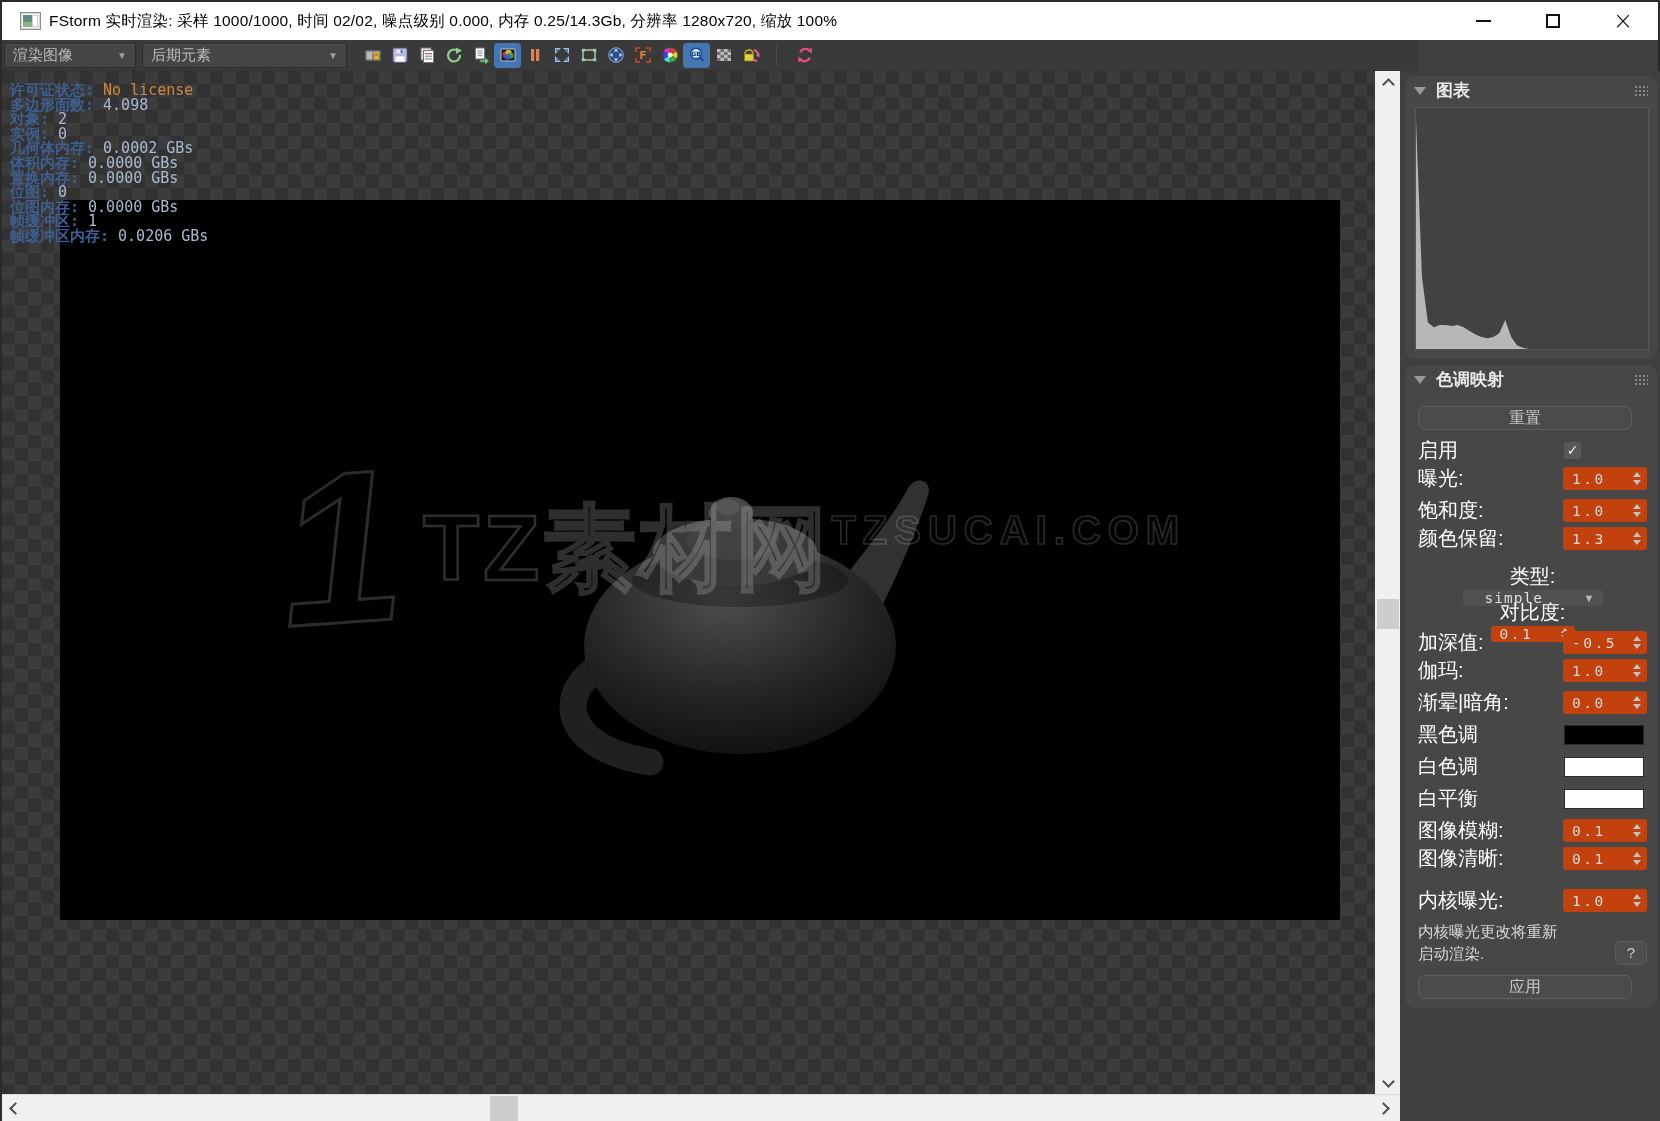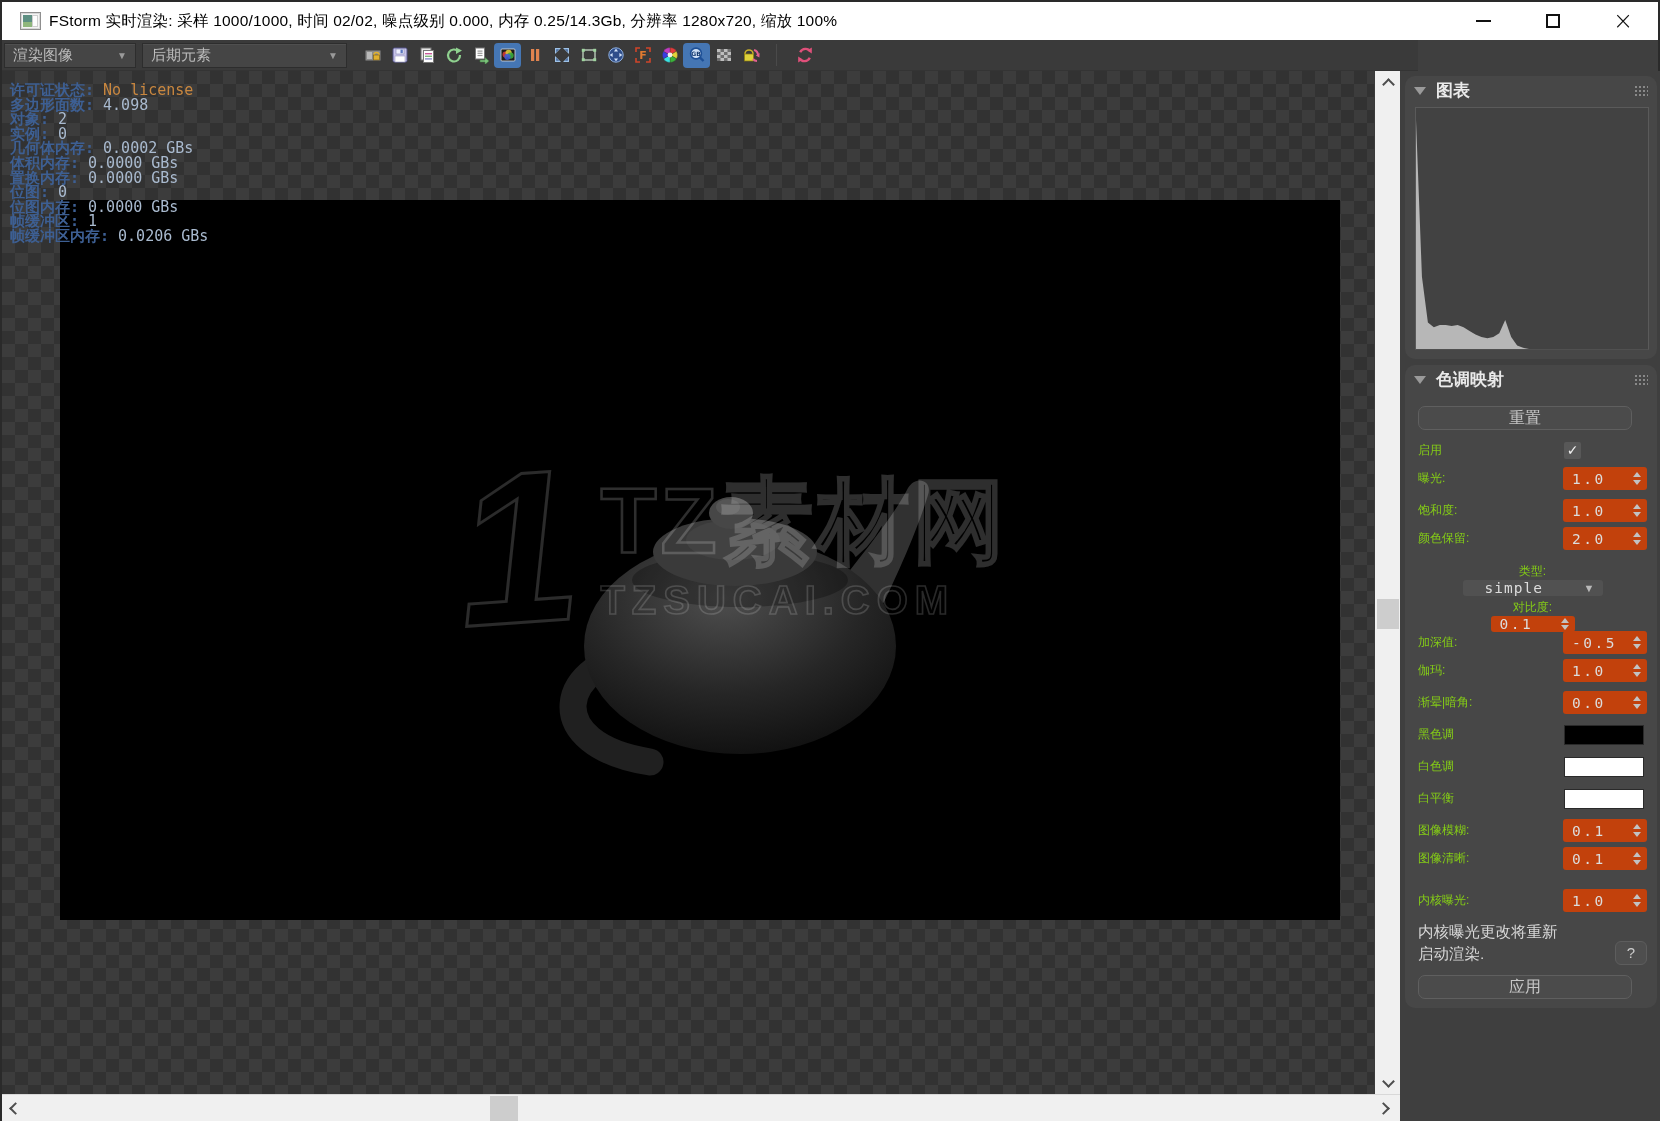--- a/index.html
+++ b/index.html
@@ -52,21 +52,21 @@
   .stats .s-label { color:#3d5f93; font-weight:bold; }
   .stats .s-value { color:#a9bacf; }
   .stats .s-license { color:#c9873f; }
 
   
   .teapot { position:absolute; left:440px; top:250px; }
   .wm { position:absolute; left:0; top:0; width:100%; height:100%; display:flex; align-items:center; justify-content:center; }
   .wm-inner { display:flex; align-items:center; transform:translate(35px,-12px); }
   .wm-one { font-size:218px; font-weight:bold; line-height:1; color:transparent;
     -webkit-text-stroke:3px rgba(255,255,255,0.17); transform:skew(-6deg,-4deg); margin-right:18px; }
-  .wm-right { display:flex; flex-direction:column; }
+  .wm-right { display:flex; }
   .wm-brand { font-size:92px; font-weight:bold; letter-spacing:4px; color:transparent;
     -webkit-text-stroke:2.5px rgba(255,255,255,0.18); line-height:1.05; }
   .wm-site { font-size:40px; font-weight:bold; letter-spacing:7px; color:transparent;
     -webkit-text-stroke:1.6px rgba(255,255,255,0.16); margin-top:8px; }
 
   
   .vscroll { position:absolute; left:1372px; top:69px; width:26px; height:1023px; background:#f0f0f0;
     border-left:1px solid #3a3a3a; }
   .vthumb { position:absolute; left:2px; top:528px; width:22px; height:30px; background:#cdcdcd; }
   .hscroll { position:absolute; left:0; top:1092px; width:1398px; height:27px; background:#f0f0f0;
@@ -90,21 +90,21 @@
   .sec-title { color:#eaeaea; font-size:17px; font-weight:bold; flex:1; }
   .grip { width:14px; height:11px;
     background-image:radial-gradient(#9a9a9a 1px, transparent 1.2px);
     background-size:4px 4px; opacity:.8; }
   .plot { margin:2px 8px 0 10px; height:243px; background:#424242; border:1px solid #5a5a5a; border-bottom-color:#505050; }
   .plot svg { width:100%; height:100%; display:block; }
 
   .btn-wide { display:block; margin:12px 10px 0 13px; height:24px; width:214px; background:#4b4b4b;
     border:1px solid #5f5f5f; border-radius:7px; color:#c6c6c6; font-size:16px; text-align:center; line-height:22px; }
   .row { display:flex; align-items:center; height:23px; margin:5px 10px 0 13px; }
-  .rlabel { flex:1; color:#84cc16; font-size:12px; }
+  .rlabel { flex:1; color:#ffffff; font-size:20px; }
   .gap-sm { margin-top:9px; } .gap-md { margin-top:13px;flex-direction:column; } .gap-lg { margin-top:19px; }
   .checkbox { width:17px; height:17px; background:#585858; border-radius:2px; margin-right:66px;
     color:#f0f0f0; font-size:14px; font-weight:bold; text-align:center; line-height:17px; }
   .field { width:84px; height:23px; background:#c2410c; border-radius:3px; display:flex; align-items:center;
     padding-left:9px; position:relative; }
   .fval { color:#dcdcdc; font-size:14.5px; font-family:"DejaVu Sans Mono",monospace; letter-spacing:2.5px; flex:1; }
   .spin { width:16px; height:100%; display:flex; flex-direction:column; align-items:center; justify-content:center; gap:2.5px; margin-right:2px; }
   .spin i { display:block; width:0; height:0; border-left:4.5px solid transparent; border-right:4.5px solid transparent; }
   .spin .up { border-bottom:5.5px solid #c2c2c2; }
   .spin .dn { border-top:5.5px solid #c2c2c2; }
@@ -413,21 +413,21 @@
             <span class="spin">
               <i class="up"></i>
               <i class="dn"></i>
             </span>
           </span>
       </div>
 
       <div class="row">
         <span class="rlabel">颜色保留:</span>
         <span class="field">
-            <span class="fval">2.0</span>
+            <span class="fval">1.3</span>
             <span class="spin">
               <i class="up"></i>
               <i class="dn"></i>
             </span>
           </span>
       </div>
 
       <div class="row gap-md">
         <span class="rlabel">类型:</span>
         <span class="dropdown">

